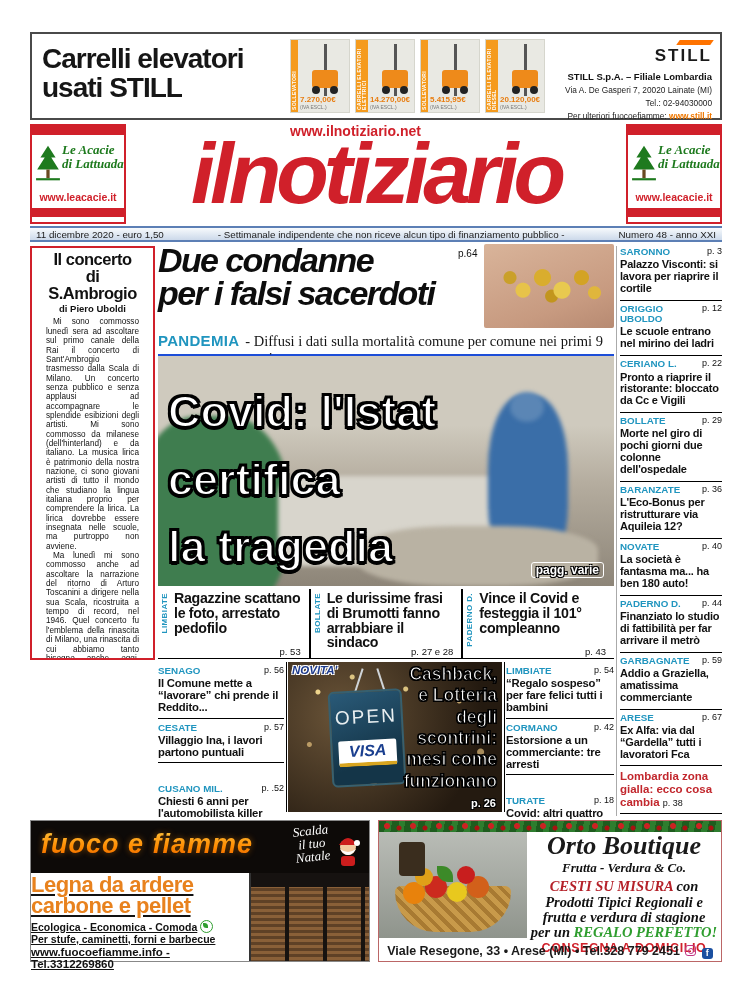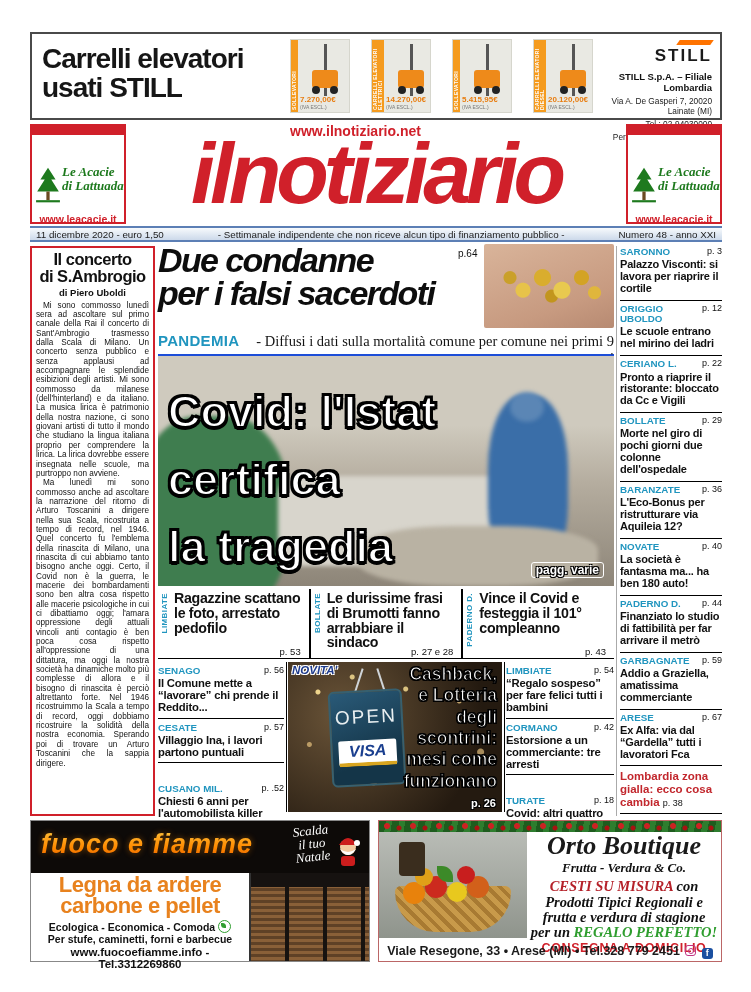--- a/index.html
+++ b/index.html
@@ -3,71 +3,71 @@
 <meta charset="utf-8">
 <style>
   html,body{margin:0;padding:0;background:#9a9a9a;}
   #page{position:relative;width:751px;height:992px;background:#fff;margin:0 auto;
         font-family:"Liberation Sans",sans-serif;color:#111;overflow:hidden;}
   .abs{position:absolute;}
 
   
   #topad{left:30px;top:32px;width:692px;height:88px;border:2px solid #4a4a4a;box-sizing:border-box;display:flex;background:#fff;}
   .topad-head{width:238px;padding:10px 8px 0 10px;font-weight:bold;font-size:28px;line-height:1.04;letter-spacing:-1px;color:#161616;}
-  .prods{display:flex;gap:21px;padding:5px 2px;}
+  .prods{display:flex;gap:5px;padding:5px 2px;}
   .prod{width:60px;background:#e9e9e3;position:relative;display:flex;border:1px solid #d6d6cd;box-sizing:border-box;}
   .prod-tag{writing-mode:vertical-rl;transform:rotate(180deg);background:#f59b1e;color:#fff;font-size:5px;font-weight:bold;letter-spacing:.4px;padding:2px 1px;text-transform:uppercase;line-height:1;}
   .prod-pic{flex:1;position:relative;}
   .mast{position:absolute;left:26px;top:4px;width:3px;height:52px;background:#555;}
   .fbody{position:absolute;left:14px;top:30px;width:26px;height:18px;background:#ee8a1a;border-radius:3px;}
   .fwheel{position:absolute;width:8px;height:8px;border-radius:50%;background:#222;top:46px;}
   .prod-price{position:absolute;left:2px;bottom:8px;font-size:8px;font-weight:bold;color:#e87d10;}
   .prod-vat{position:absolute;left:2px;bottom:2px;font-size:5px;color:#777;}
   .still-info{flex:1;text-align:right;padding:6px 8px 0 4px;}
   .still-logo{display:inline-block;text-align:right;margin-bottom:3px;}
   .still-swoosh{display:block;margin-left:auto;width:34px;height:5px;background:#ff7300;transform:skewX(-35deg);margin-bottom:1px;}
   .still-word{font-size:17px;font-weight:bold;letter-spacing:2px;color:#1a1a1a;}
   .still-co{font-size:9.5px;font-weight:bold;margin-top:2px;}
   .still-ln{font-size:8.3px;margin-top:3px;color:#222;}
   .still-web{color:#f07800;font-weight:bold;}
 
   
   #masthead{left:30px;top:124px;width:692px;height:100px;}
   .acacie{position:absolute;top:0;width:96px;height:100px;border:2px solid #d0202a;box-sizing:border-box;background:#fff;}
   .acacie .bar{height:9px;background:#d0202a;}
-  .acacie .mid{height:56px;position:relative;margin-top:22px;}
+  .acacie .mid{height:56px;position:relative;}
   .acacie .scr{position:absolute;left:30px;top:8px;font-family:"Liberation Serif",serif;font-style:italic;color:#1e7a1e;font-size:13px;line-height:1.05;font-weight:bold;}
   .acacie .site{color:#d0202a;font-weight:bold;font-size:10.5px;text-align:center;height:17px;}
   .logo-url{left:260px;top:-1px;color:#d0202a;font-weight:bold;font-size:14px;}
   .logo-main{left:104px;top:2px;width:484px;text-align:center;color:#d0202a;font-weight:bold;font-style:italic;font-size:86px;letter-spacing:-5px;line-height:94px;white-space:nowrap;}
 
   
   #datebar{left:30px;top:226px;width:692px;height:16px;box-sizing:border-box;border-top:2px solid #5c7fb5;border-bottom:2px solid #5c7fb5;background:linear-gradient(#f7fafc,#ccd9ea);display:flex;justify-content:space-between;align-items:center;padding:0 6px;font-size:9.8px;color:#1c1c1c;}
 
   
-  #leftart{left:30px;top:246px;width:125px;height:570px;border:2px solid #d0202a;box-sizing:border-box;padding:3px 4px;overflow:hidden;background:#fff;}
+  #leftart{left:30px;top:246px;width:125px;height:414px;border:2px solid #d0202a;box-sizing:border-box;padding:3px 14px;overflow:hidden;background:#fff;}
   .la-title{font-size:16.5px;font-weight:bold;text-align:center;line-height:1.02;letter-spacing:-.5px;}
   .la-by{font-size:9.5px;font-weight:bold;text-align:center;margin:2px 0 3px;}
   .la-body{font-size:8.2px;line-height:1.14;text-align:justify;}
   .la-body p{margin:0;text-indent:7px;}
 
   
   #c-head{left:158px;top:244px;width:456px;height:86px;display:flex;}
   .c-headline{width:300px;font-size:34px;font-weight:bold;line-height:.98;letter-spacing:-1.6px;color:#0d0d0d;font-style:italic;}
   .c-hpage{width:26px;font-size:10px;padding-top:4px;}
   .gold{width:130px;height:84px;border-radius:2px;background:
      radial-gradient(circle at 30% 55%, #e7c34a 7px, transparent 8px),
      radial-gradient(circle at 45% 40%, #d9ad2e 8px, transparent 9px),
      radial-gradient(circle at 60% 55%, #e8c94f 8px, transparent 9px),
      radial-gradient(circle at 75% 40%, #d3a325 7px, transparent 8px),
      radial-gradient(circle at 52% 62%, #c2951d 6px, transparent 7px),
      radial-gradient(circle at 85% 58%, #e0b63c 6px, transparent 7px),
      radial-gradient(circle at 20% 40%, #caa02a 6px, transparent 7px),
      linear-gradient(160deg,#d9b49a,#c79a80 70%,#b78a72);}
-  #strap{left:158px;top:332px;width:456px;height:22px;display:flex;align-items:baseline;gap:6px;border-bottom:5px solid #1d4ed8;text-align:right;}
+  #strap{left:158px;top:332px;width:456px;height:22px;display:flex;align-items:baseline;gap:6px;border-bottom:5px solid #1d4ed8;}
   .strap-label{color:#2095bf;font-weight:bold;font-size:15px;letter-spacing:.3px;}
   .strap-text{font-family:"Liberation Serif",serif;font-size:14.5px;color:#141414;}
 
   
   #cover{left:158px;top:356px;width:456px;height:230px;overflow:hidden;background:linear-gradient(#cfcabe 0 30%,#b5ad9f 55%,#8d8578);}
   .blob{position:absolute;filter:blur(2px);border-radius:40%;}
   .cover-txt{position:absolute;left:10px;top:22px;font-size:45px;font-weight:bold;color:#fff;line-height:1.5;
      -webkit-text-stroke:2px #000;
      text-shadow:2px 2px 0 #000,-2px -2px 0 #000,2px -2px 0 #000,-2px 2px 0 #000,0 3px 0 #000;}
   .cover-page{position:absolute;right:10px;bottom:8px;font-size:12px;font-weight:bold;color:#fff;
@@ -136,21 +136,21 @@
 
   
   #fuoco{left:30px;top:820px;width:340px;height:142px;border:1px solid #888;box-sizing:border-box;background:#fff;}
   .fu-top{height:52px;background:#0d0a08;position:relative;overflow:hidden;}
   .fu-logo{position:absolute;left:10px;top:8px;font-size:27px;font-weight:bold;font-style:italic;letter-spacing:1px;
      background:linear-gradient(#ffd34d,#ff8a00 60%,#e05500);-webkit-background-clip:text;background-clip:text;color:transparent;
      text-shadow:0 0 6px rgba(255,140,0,.45);}
   .fu-claim{position:absolute;right:40px;top:3px;color:#fff;font-family:"Liberation Serif",serif;font-style:italic;font-size:13px;line-height:1.0;text-align:center;transform:rotate(-6deg);}
   .santa{position:absolute;right:6px;top:8px;}
   .fu-bottom{display:flex;height:88px;}
-  .fu-text{width:218px;text-align:center;border-right:2px solid #333;padding-top:2px;}
+  .fu-text{width:218px;text-align:left;border-right:2px solid #333;padding-top:2px;text-decoration:underline;}
   .fu-t1{color:#e8821e;font-weight:bold;font-size:22px;line-height:.95;letter-spacing:-.5px;}
   .fu-l1{font-size:10.5px;font-weight:bold;margin-top:3px;}
   .fu-l2{font-size:10.5px;font-weight:bold;}
   .fu-l3{font-size:11.5px;font-weight:bold;margin-top:1px;}
   .eco{display:inline-block;width:11px;height:11px;border:1.5px solid #2f9e2f;border-radius:50%;vertical-align:-2px;margin-left:3px;position:relative;}
   .eco:after{content:"";position:absolute;left:2px;top:2px;width:5px;height:5px;background:#2f9e2f;border-radius:0 70% 0 70%;}
   .fu-photo{flex:1;background:
      linear-gradient(#161210 0 14px, transparent 14px),
      repeating-linear-gradient(90deg, transparent 0 34px, #171310 34px 38px),
      repeating-linear-gradient(#8a6038 0 3px, #5f4126 3px 6px),

